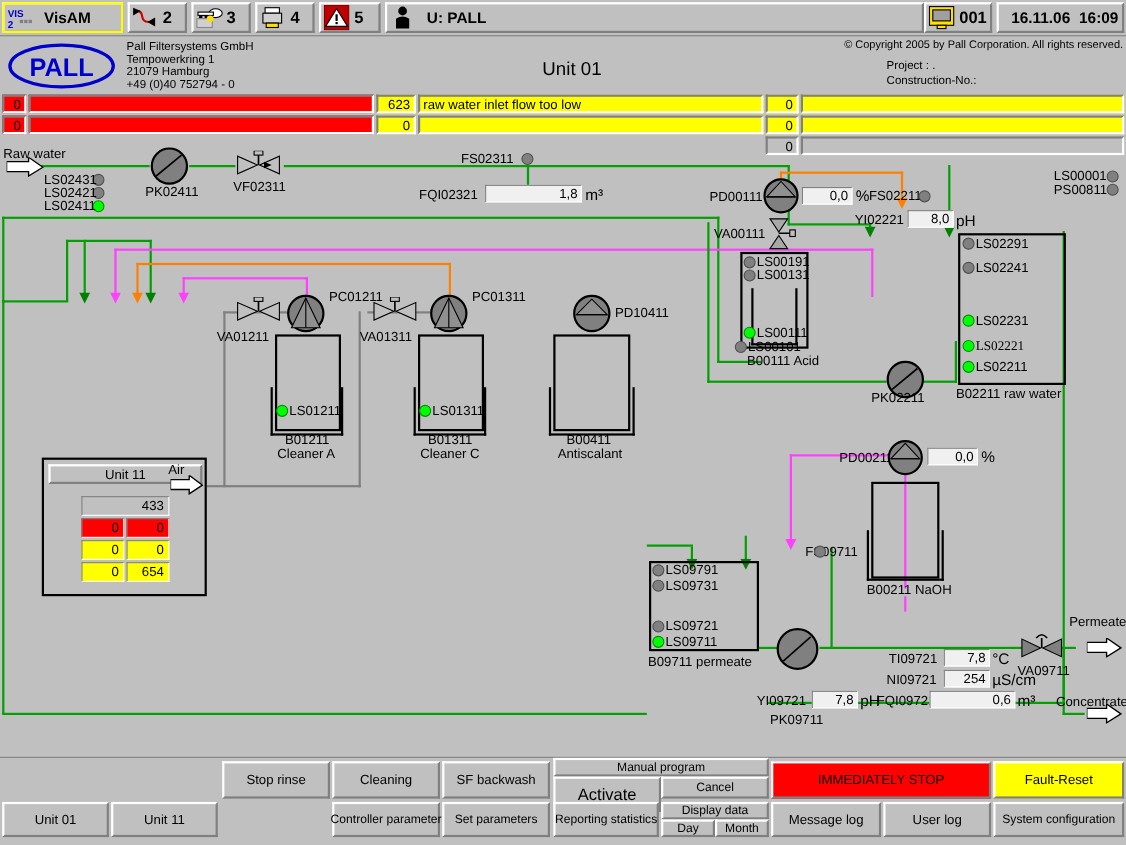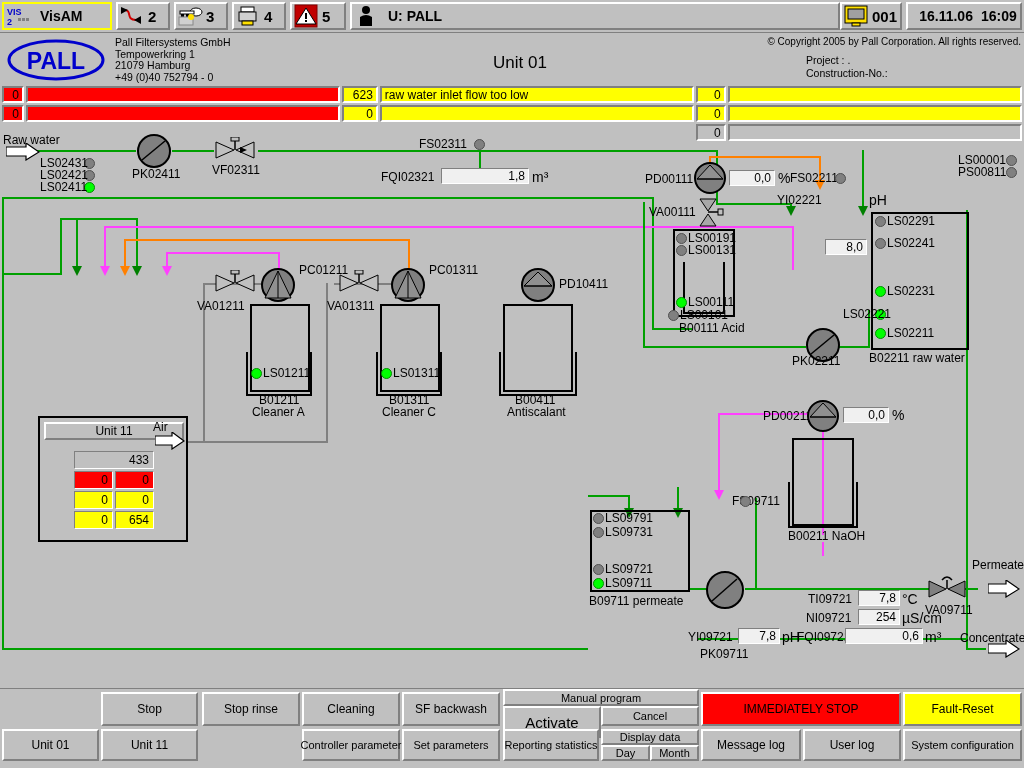--- a/index.html
+++ b/index.html
@@ -419,32 +419,32 @@
     <div class="lbl" style="left:688px; top:102px;">LS00131</div>
     <div class="led on" style="left:676px; top:155px;"></div>
     <div class="lbl" style="left:688px; top:154px;">LS00111</div>
     <div class="led" style="left:668px; top:168px;"></div>
     <div class="lbl" style="left:680px; top:167px;">LS00101</div>
     <div class="lbl" style="left:679px; top:180px;">B00111 Acid</div>
 
     <div class="lbl" style="left:790px; top:30px;">FS02211</div>
     <div class="led" style="left:835px; top:31px;"></div>
     <div class="lbl" style="left:777px; top:52px;">YI02221</div>
-    <div class="field" style="left:825px; top:49px; width:42px;margin-top:48px;">8,0</div>
+    <div class="field" style="left:825px; top:49px; width:42px;">8,0</div>
     <div class="lbl lbl-sm" style="left:869px; top:52px;">pH</div>
 
     <div class="tank" style="left:871px; top:70px; width:98px; height:138px;"></div>
     <div class="led" style="left:875px; top:74px;"></div>
     <div class="lbl" style="left:887px; top:73px;">LS02291</div>
     <div class="led" style="left:875px; top:96px;"></div>
     <div class="lbl" style="left:887px; top:95px;">LS02241</div>
     <div class="led on" style="left:875px; top:144px;"></div>
     <div class="lbl" style="left:887px; top:143px;">LS02231</div>
     <div class="led on" style="left:875px; top:167px;"></div>
-    <div class="lbl" style="left:843px; top:166px;">LS02221</div>
+    <div class="lbl" style="left:887px; top:166px;font-family:Liberation Serif, serif;">LS02221</div>
     <div class="led on" style="left:875px; top:186px;"></div>
     <div class="lbl" style="left:887px; top:185px;">LS02211</div>
     <div class="lbl" style="left:869px; top:210px;">B02211 raw water</div>
 
     <div class="pump" style="left:806px; top:186px; width:34px; height:34px;">
       <svg width="30" height="30" viewBox="0 0 30 30">
           <line x1="3" y1="24" x2="26" y2="5" stroke="#000" stroke-width="1.5"></line>
         </svg>
     </div>
     <div class="lbl" style="left:792px; top:213px;">PK02211</div>
@@ -597,21 +597,20 @@
 
     <div class="lbl" style="left:960px; top:490px;">Concentrate</div>
     <svg class="arrow-out" style="left:988px; top:498px;" width="32" height="18">
       <polygon points="0,4 18,4 18,0 31,9 18,17 18,13 0,13" fill="#fff" stroke="#000" stroke-width="1.2"></polygon>
     </svg>
 
   </div>
 
   <div id="btnbar">
 
-    <div class="btn" style="left:101px; top:3px;  width:97px;  height:34px;">Stop</div>
     <div class="btn" style="left:202px; top:3px;  width:98px;  height:34px;">Stop rinse</div>
     <div class="btn" style="left:302px; top:3px;  width:98px;  height:34px;">Cleaning</div>
     <div class="btn" style="left:402px; top:3px;  width:98px;  height:34px;">SF backwash</div>
 
     <div class="btn" style="left:503px; top:0px;  width:196px; height:17px; font-size:11px;">Manual program</div>
     <div class="btn" style="left:503px; top:17px; width:98px;  height:32px; font-size:15px;">Activate</div>
     <div class="btn" style="left:601px; top:17px; width:98px;  height:20px; font-size:11px;">Cancel</div>
 
     <div class="btn btn-red" style="left:701px; top:3px; width:200px; height:34px;">IMMEDIATELY STOP</div>
     <div class="btn btn-yel" style="left:903px; top:3px; width:119px; height:34px;">Fault-Reset</div>

